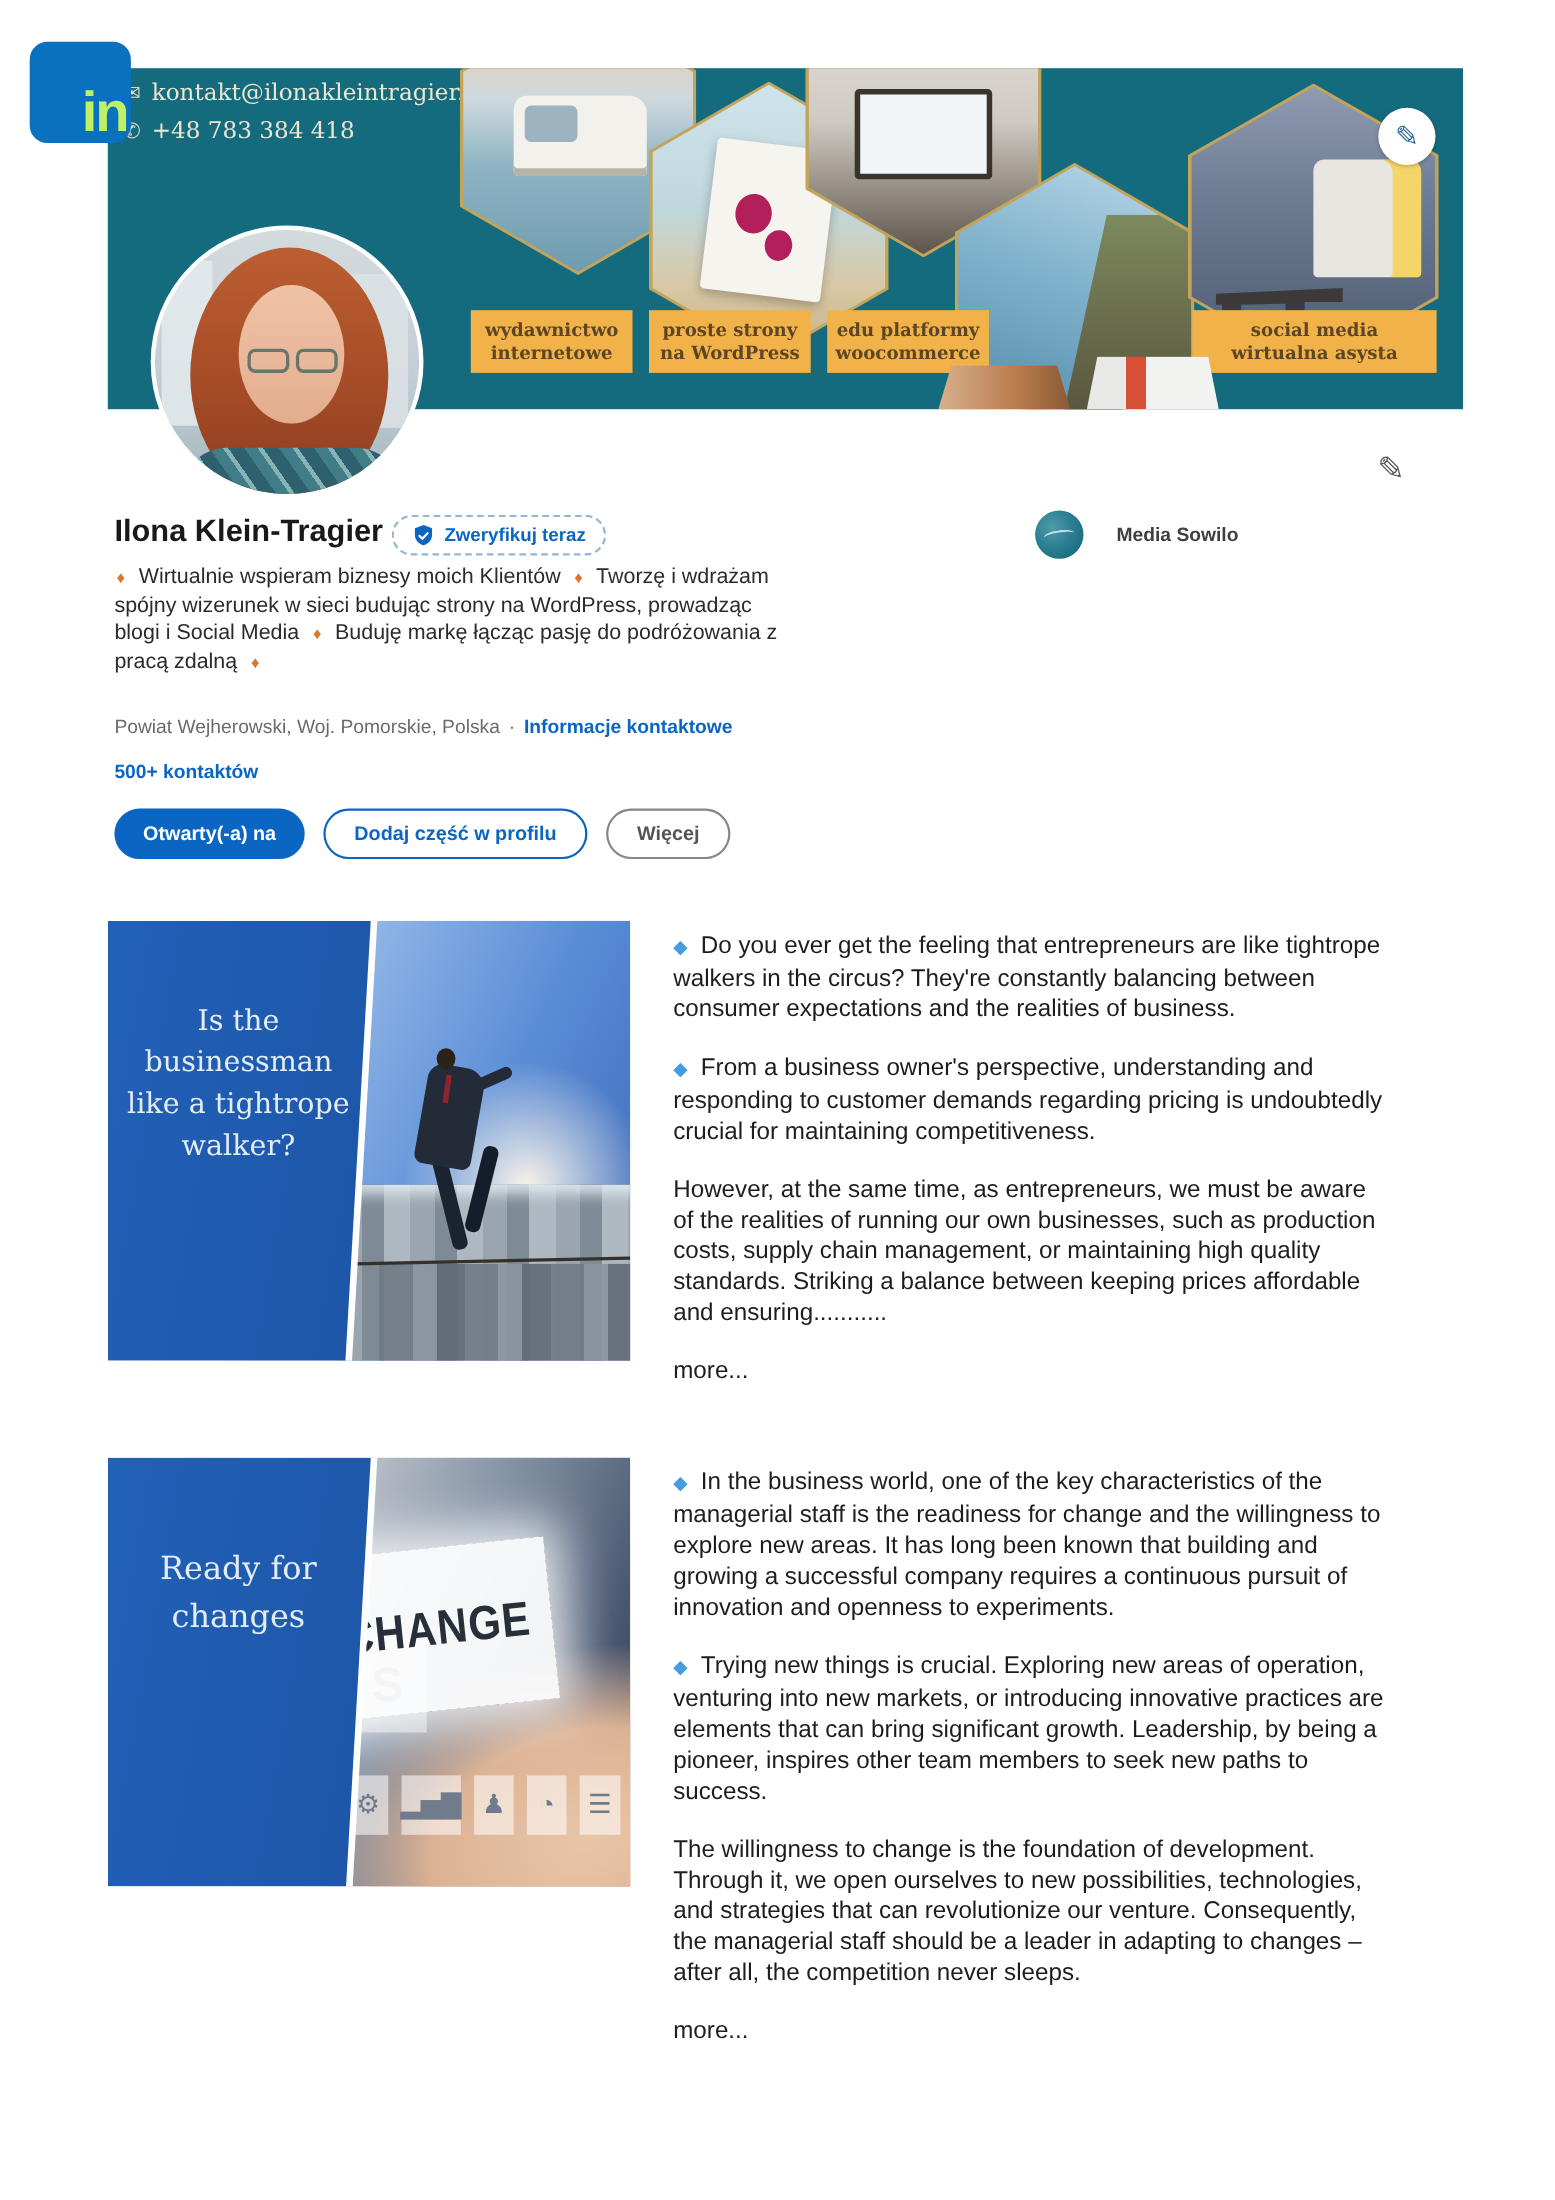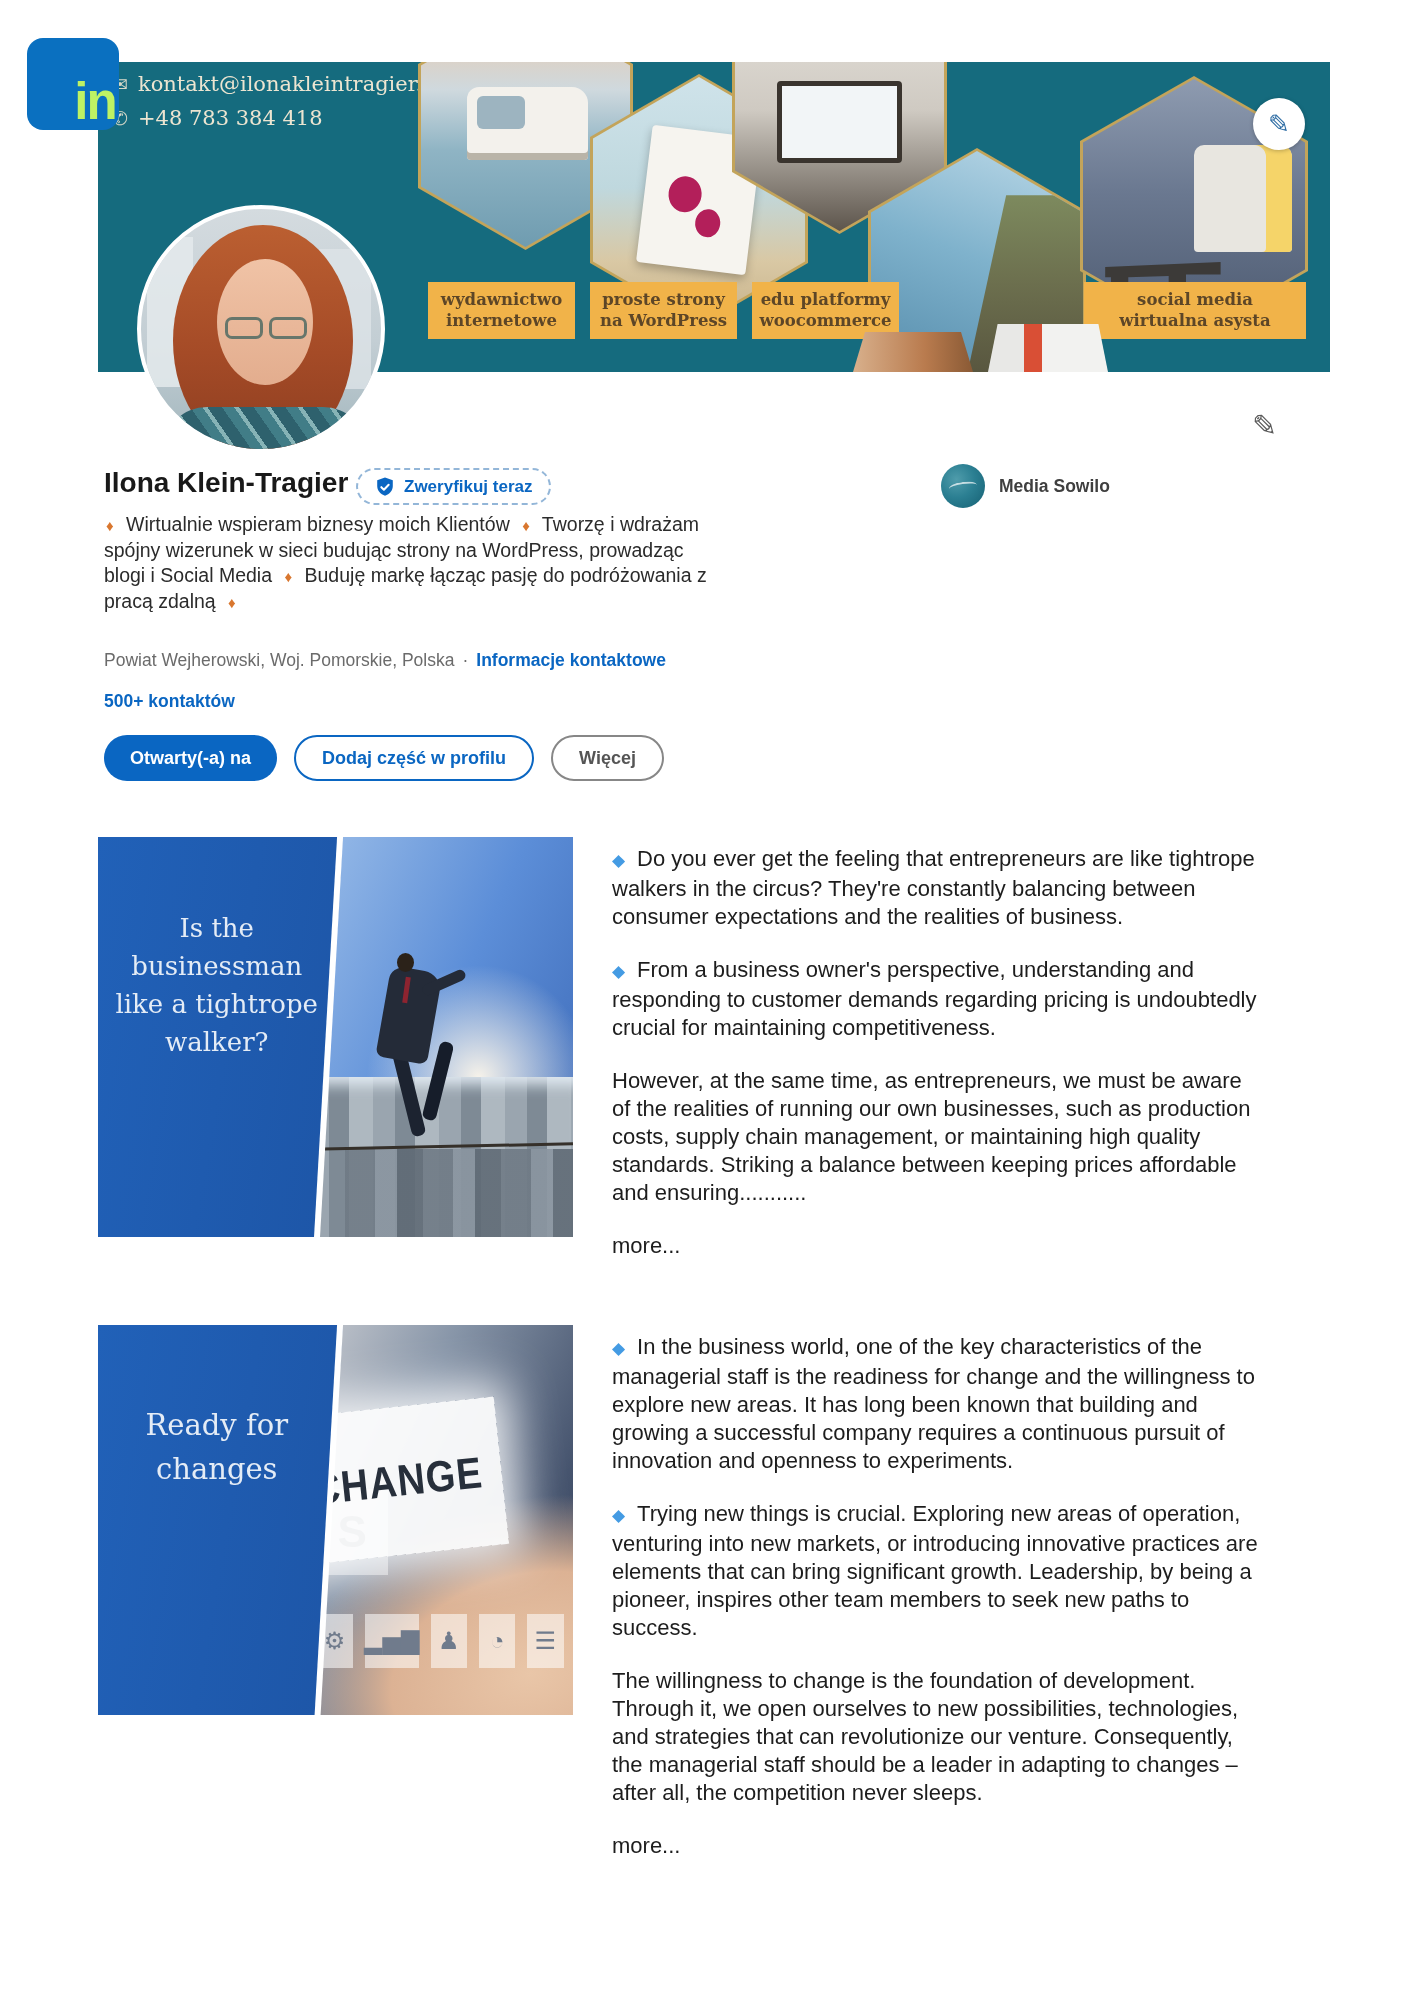--- a/index.html
+++ b/index.html
@@ -69,21 +69,21 @@
   .av-top { position:absolute; left:22px; top:198px; width:204px; height:52px; border-radius:44px 44px 0 0;
             background:repeating-linear-gradient(55deg,#417d87 0 10px,#86b3b6 10px 14px,#2e616d 14px 26px); }
 
   .edit-intro { position:absolute; left:1252px; top:408px; color:#5a5a5a; font-size:30px; z-index:5; }
 
   
   .pname { position:absolute; left:104px; top:467px; font-size:28px; font-weight:bold; color:#191919; }
   .verify { position:absolute; left:356px; top:468px; height:37px; display:flex; align-items:center; gap:8px;
             border:2px dashed #93b6d8; border-radius:19px; background:#fff; padding:0 16px;
             color:#0a66c2; font-weight:bold; font-size:17px; font-family:"Liberation Sans", sans-serif; cursor:pointer; }
-  .company { position:absolute; left:941px; top:464px; display:flex; align-items:center; gap:14px; cursor:pointer; }
+  .company { position:absolute; left:941px; top:464px; display:flex; align-items:center; gap:30px; cursor:pointer; }
   .clogo { width:44px; height:44px; border-radius:50%; background:radial-gradient(circle at 35% 35%, #4f9cab 0%, #2b7f92 45%, #155f72 100%); position:relative; }
   .clogo:after { content:""; position:absolute; left:18%; top:42%; width:64%; height:18%; border-radius:50%;
                  border-top:2px solid rgba(255,255,255,.7); transform:rotate(-8deg); }
   .company b { color:#3f3f3f; font-size:17.5px; }
 
   .headline { position:absolute; left:104px; top:512px; width:625px; font-size:19.5px; line-height:25px; color:#2b2b2b; }
   .diamond { color:#d9772f; font-size:15px; margin:0 7px; }
   .diamond.first { margin-left:2px; }
 
   .loc-line { position:absolute; left:104px; top:650px; font-size:17.5px; color:#6b6b6b; display:flex; gap:8px; align-items:flex-end; }

